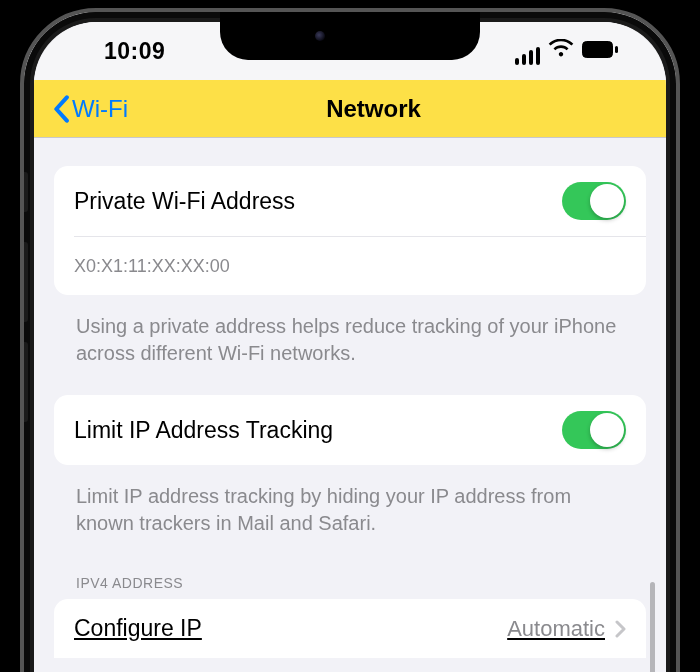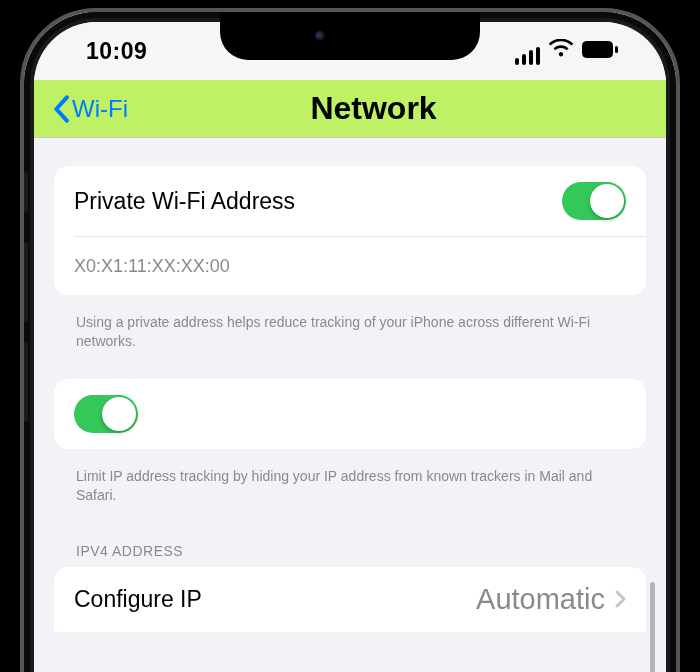--- a/index.html
+++ b/index.html
@@ -63,33 +63,33 @@
       height: 58px;
       display: flex;
       align-items: center;
       justify-content: space-between;
       padding: 0 42px;
       font-weight: 600;
       font-size: 23px;
       color: #000;
       background: #f6f6f8;
     }
-    .status-time { margin-left: 10px; letter-spacing:0.5px;}
+    .status-time { margin-left: 28px; letter-spacing:0.5px;}
     .status-icons { display: flex; gap: 8px; align-items: flex-end; margin-right: 6px;}
     .nav-bar {
       position: relative;
       height: 58px;
       display: flex;
       align-items: center;
       justify-content: center;
       border-bottom: 1px solid #c8c8cc;
-      background: #bef264;
+      background: #fde047;
       padding-left: 47px;
     }
-    .nav-title { font-size: 32px; font-weight: 600; color: #000;}
+    .nav-title { font-size: 24px; font-weight: 600; color: #000;}
     .nav-back {
       position: absolute;
       left: 18px;
       display: flex;
       align-items: center;
       color: #007aff;
       font-size: 24px;
       font-weight: 400;
       cursor: pointer;
     }
@@ -109,21 +109,21 @@
       justify-content: space-between;
       padding: 16px 20px;
       min-height: 58px;
       font-size: 23px;
       color: #000;
     }
     .sep { border-top: 1px solid #e5e5ea; margin-left: 20px;}
     .row-label { font-weight: 400; }
     .row-value { color: #8a8a8e; font-size: 18px; }
     .footer {
-      font-size: 14px;
+      font-size: 20px;
       color: #8a8a8e;
       padding: 8px 22px 28px 22px;
       line-height: 1.35;
     }
     .header-text {
       font-size: 14px;
       color: #8a8a8e;
       padding: 10px 22px 8px 22px;
       letter-spacing: 0.5px;
     }
@@ -140,21 +140,21 @@
       position: absolute;
       top: 2px;
       right: 2px;
       width: 34px;
       height: 34px;
       background: #fff;
       border-radius: 50%;
       box-shadow: 0 2px 4px rgba(0,0,0,.25);
     }
     .chevron-cell {
-      display:flex; align-items:center; gap:10px; color:#8a8a8e; font-size:29px;
+      display:flex; align-items:center; gap:10px; color:#8a8a8e; font-size:22px;
     }
     .scroll-indicator {
       position:absolute; right:11px; top:560px; width:5px; height:100px;
       background:#00000040; border-radius:3px;
     }
     .sig-bars { display:flex; align-items:flex-end; gap:2.5px; height:18px;}
     .sig-bars span { width:4.5px; background:#000; border-radius:2px;}
     .sig-bars span:nth-child(1){height:7px}
     .sig-bars span:nth-child(2){height:11px}
     .sig-bars span:nth-child(3){height:15px}
@@ -217,29 +217,30 @@
         </div>
         <div class="sep"></div>
         <div class="row">
           <span class="row-value">X0:X1:11:XX:XX:00</span>
         </div>
       </div>
       <div class="footer">Using a private address helps reduce tracking of your iPhone across different Wi-Fi networks.</div>
 
       <div class="group">
         <div class="row">
+          <span class="row-label">Limit IP Address Tracking</span>
           <div class="switch">
               <div class="knob"></div>
             </div>
         </div>
       </div>
       <div class="footer">Limit IP address tracking by hiding your IP address from known trackers in Mail and Safari.</div>
 
       <div class="header-text">IPV4 ADDRESS</div>
-      <div class="group" style="margin-bottom:0;border-radius:14px 14px 0 0;">
+      <div class="group" style="margin-bottom:0;border-radius:14px 14px 0 0;text-decoration:underline;">
         <div class="row">
           <span class="row-label">Configure IP</span>
           <span class="chevron-cell">
             <span>Automatic</span>
             <svg width="11" height="18" viewBox="0 0 11 18">
                 <path d="M2 2 L9 9 L2 16" stroke="#c6c6c9" stroke-width="3" fill="none" stroke-linecap="round" stroke-linejoin="round"></path>
               </svg>
           </span>
         </div>
       </div>

